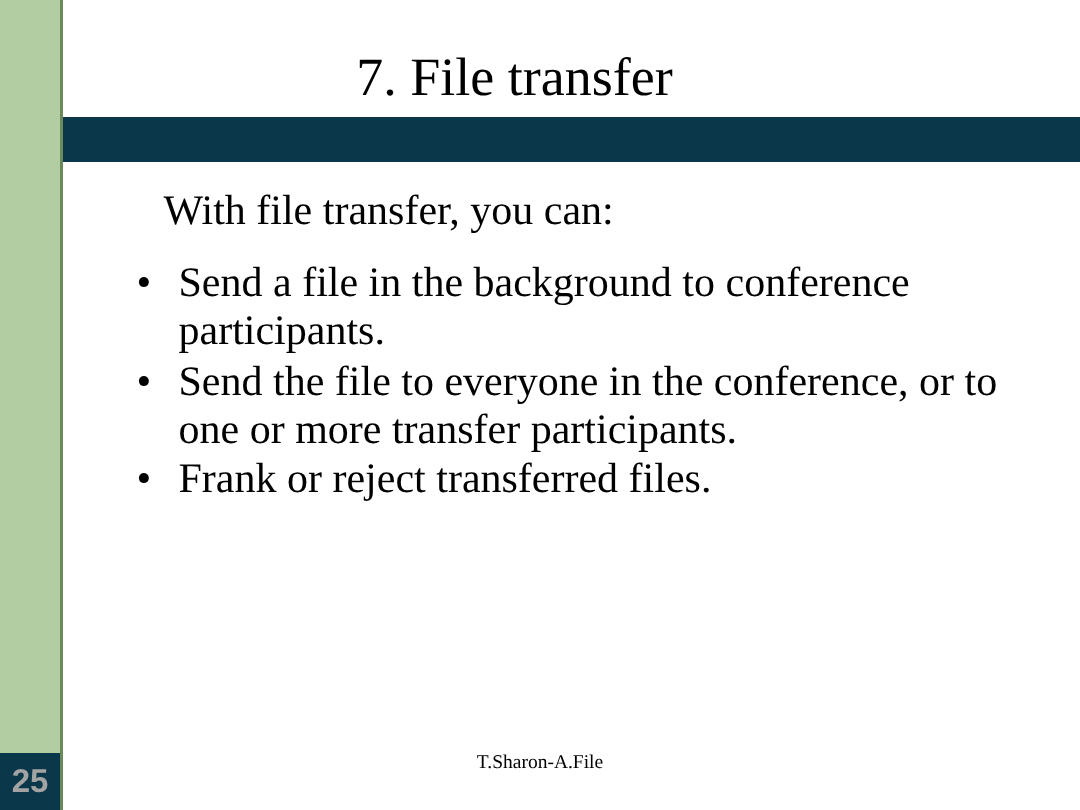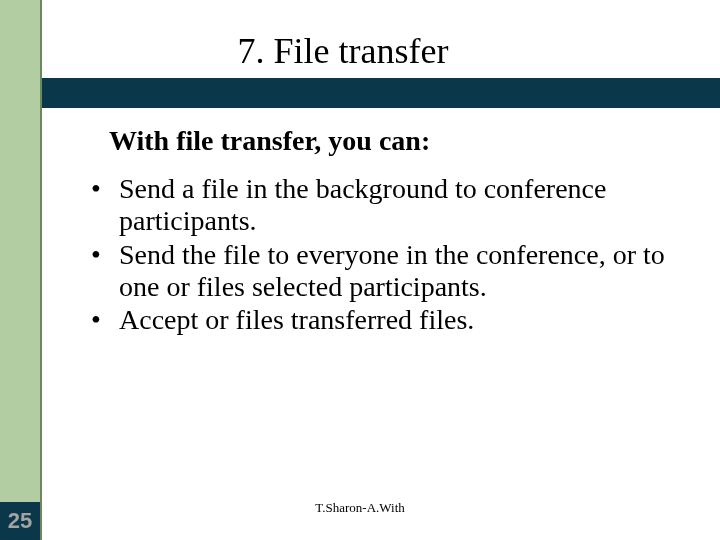--- a/index.html
+++ b/index.html
@@ -62,21 +62,21 @@
     position: absolute;
     left: 85px;
     right: 34px;
     top: 125px;
     font-size: 28px;
     color: #000;
     line-height: 1.15;
   }
   .lead {
     margin: 0 0 0 24px;
-    font-weight: 700;
+    font-weight: 400;
   }
   ul.bullets {
     list-style: none;
     margin-top: 16px;
   }
   ul.bullets li {
     position: relative;
     padding-left: 34px;
     margin-top: 1px;
   }
@@ -127,22 +127,22 @@
 
   <div class="title">7. File transfer</div>
 
   <div class="hband-cap"></div>
   <div class="hband"></div>
 
   <div class="body">
     <div class="lead">With file transfer, you can:</div>
     <ul class="bullets">
       <li><span>Send a file in the background to conference participants.</span></li>
-      <li><span>Send the file to everyone in the conference, or to one or files selected participants.</span></li>
-      <li><span>Accept or files transferred files.</span></li>
+      <li><span>Send the file to everyone in the conference, or to one or more transfer participants.</span></li>
+      <li><span>Frank or reject transferred files.</span></li>
     </ul>
   </div>
 
-  <div class="footer">T.Sharon-A.With</div>
+  <div class="footer">T.Sharon-A.File</div>
 
   <div class="pagenum">25</div>
 
 </div>
 
 </body></html>

